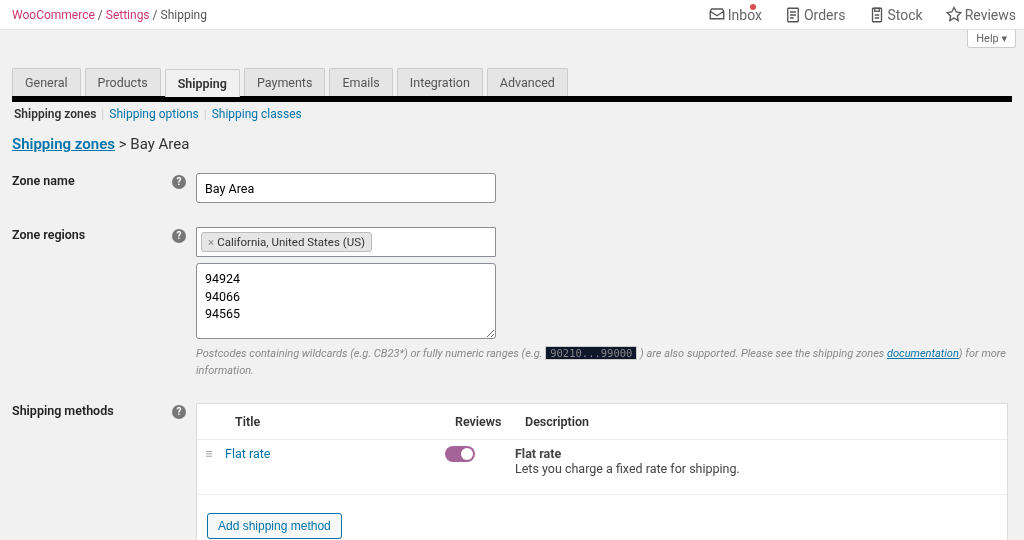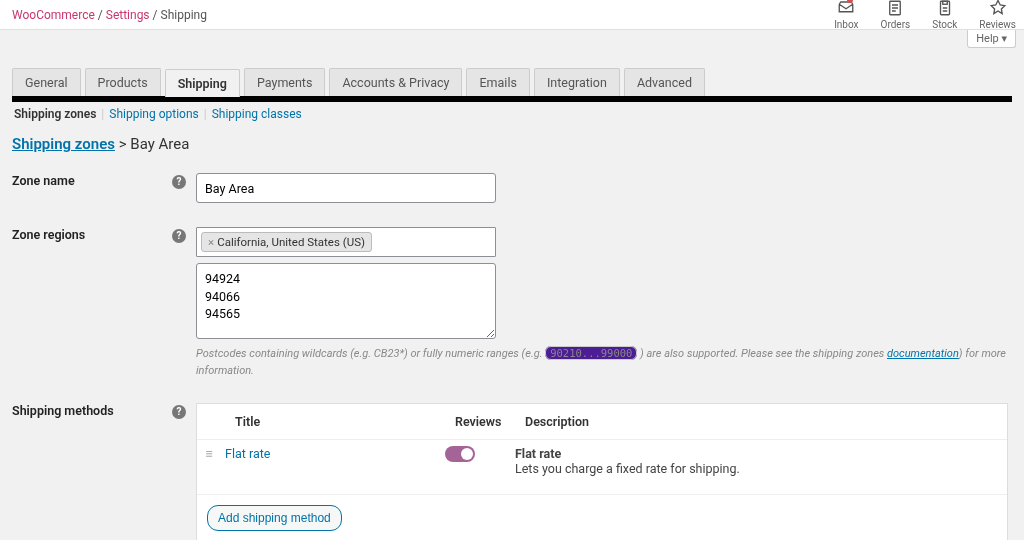--- a/index.html
+++ b/index.html
@@ -3,21 +3,21 @@
 <meta charset="utf-8">
 <style>
   * { box-sizing: border-box; margin: 0; padding: 0; }
   body { font-family: -apple-system, "Segoe UI", Roboto, Arial, sans-serif; font-size: 13px; color: #444; background: #f1f1f1; width: 1024px; height: 540px; overflow: hidden; }
   a { color: #0073aa; text-decoration: none; }
 
   .topbar { background: #fff; height: 30px; display: flex; align-items: center; justify-content: space-between; padding: 0 8px 0 12px; border-bottom: 1px solid #e0e0e0; }
   .breadcrumb { font-size: 12px; color: #555; }
   .breadcrumb a.pink { color: #c9356e; }
   .adminicons { display: flex; gap: 22px; align-items: flex-start; }
-  .adminicon { display: flex; flex-direction: column; align-items: center; font-size: 10px; color: #666; gap: 2px; position: relative; justify-content: flex-end; }
+  .adminicon { display: flex; flex-direction: row; align-items: center; font-size: 14px; color: #666; gap: 2px; position: relative; justify-content: flex-end; }
   .svgicon { width: 18px; height: 18px; stroke: #555; stroke-width: 1.8; fill: none; }
   .badge-dot { position: absolute; top: -2px; right: 6px; width: 6px; height: 6px; border-radius: 50%; background: #d94f4f; }
 
   .helpwrap { display:flex; justify-content:flex-end; padding: 0 8px; }
   .helptab { background:#fff; border:1px solid #ccc; border-top:none; font-size:11px; color:#666; padding:2px 8px; border-radius:0 0 3px 3px; cursor:pointer; }
 
   .content { padding: 20px 12px 10px 12px; }
 
   .tabs { display:flex; border-bottom:6px solid #000000; }
   .tab { background:#e5e5e5; border:1px solid #ccc; border-bottom:none; padding:6px 12px; margin-right:4px; font-size:12.5px; color:#555; cursor:pointer; border-radius:2px 2px 0 0; }
@@ -37,35 +37,35 @@
   .helpicon { display:inline-block; width:14px; height:14px; border-radius:50%; background:#777; color:#fff; font-size:10px; line-height:14px; text-align:center; font-weight:bold; cursor:help; }
 
   input.text, .tokenbox, textarea.codes { width:300px; font-size:12.5px; font-family:inherit; }
   input.text { height:30px; padding:4px 8px; border:1px solid #8c8f94; border-radius:3px; background:#fff; }
   .tokenbox { min-height:30px; padding:3px 4px; border:1px solid #8c8f94; border-radius:1px; background:#fff; display:flex; flex-wrap:wrap; gap:4px; align-items:center; }
   .token { background:#e5e5e5; border:1px solid #bbb; border-radius:3px; padding:2px 6px; font-size:11.5px; color:#333; }
   .token .x { color:#888; margin-right:3px; cursor:pointer; }
   textarea.codes { height:76px; padding:6px 8px; border:1px solid #8c8f94; border-radius:3px; resize:vertical; line-height:1.4; margin-top:6px; }
 
   .hint { font-size:11px; color:#888; font-style:italic; margin-top:4px; line-height:1.5; }
-  .hint code { background:#4c1d95; border:1px solid #ccc; border-radius:6px; padding:0 4px; font-style:normal; font-family:monospace; font-size:10.5px; }
+  .hint code { background:#0f172a; border:1px solid #ccc; border-radius:0; padding:0 4px; font-style:normal; font-family:monospace; font-size:10.5px; }
   .hint a { text-decoration:underline; }
 
   .methods { background:#fff; border:1px solid #ddd; }
   .methods table { width:100%; border-collapse:collapse; }
   .methods th { text-align:left; font-size:12.5px; color:#333; font-weight:600; padding:10px 10px; }
   .methods th.handle, .methods td.handle { width:28px; text-align:center; color:#aaa; cursor:grab; }
   .methods th.title, .methods td.title { width:220px; }
   .methods th.enabled, .methods td.enabled { width:70px; }
   .methods td { padding:10px 10px; border-top:1px solid #eee; font-size:12.5px; vertical-align:top; }
   .methods td.title a { color:#0073aa; }
   .toggle { width:30px; height:16px; border-radius:9px; background:#a46497; position:relative; cursor:pointer; }
   .toggle .knob { position:absolute; right:2px; top:2px; width:12px; height:12px; border-radius:50%; background:#fff; }
   .methodsfooter { padding:10px; border-top:1px solid #eee; }
-  .btn-secondary { background:#f6f7f7; border:1px solid #0073aa; color:#0073aa; padding:5px 10px; font-size:12px; border-radius:11px; cursor:pointer; }
+  .btn-secondary { background:#f6f7f7; border:1px solid #0073aa; color:#0073aa; padding:5px 10px; font-size:12px; border-radius:3px; cursor:pointer;margin-top:8px; }
 </style>
 </head>
 <body>
 
 <div class="topbar">
   <div class="breadcrumb">
     <a href="#" class="pink">WooCommerce</a>
     <span> / </span>
     <a href="#" class="pink">Settings</a>
     <span> / </span>
@@ -107,21 +107,20 @@
   <div class="helptab">Help ▾</div>
 </div>
 
 <div class="content">
 
   <div class="tabs">
     <div class="tab">General</div>
     <div class="tab">Products</div>
     <div class="tab active">Shipping</div>
     <div class="tab">Payments</div>
-    <div class="tab">Accounts &amp; Privacy</div>
     <div class="tab">Emails</div>
     <div class="tab">Integration</div>
     <div class="tab">Advanced</div>
   </div>
 
   <div class="subtabs">
     <span class="active">Shipping zones</span>
     <span class="sep">|</span>
     <a href="#">Shipping options</a>
     <span class="sep">|</span>

